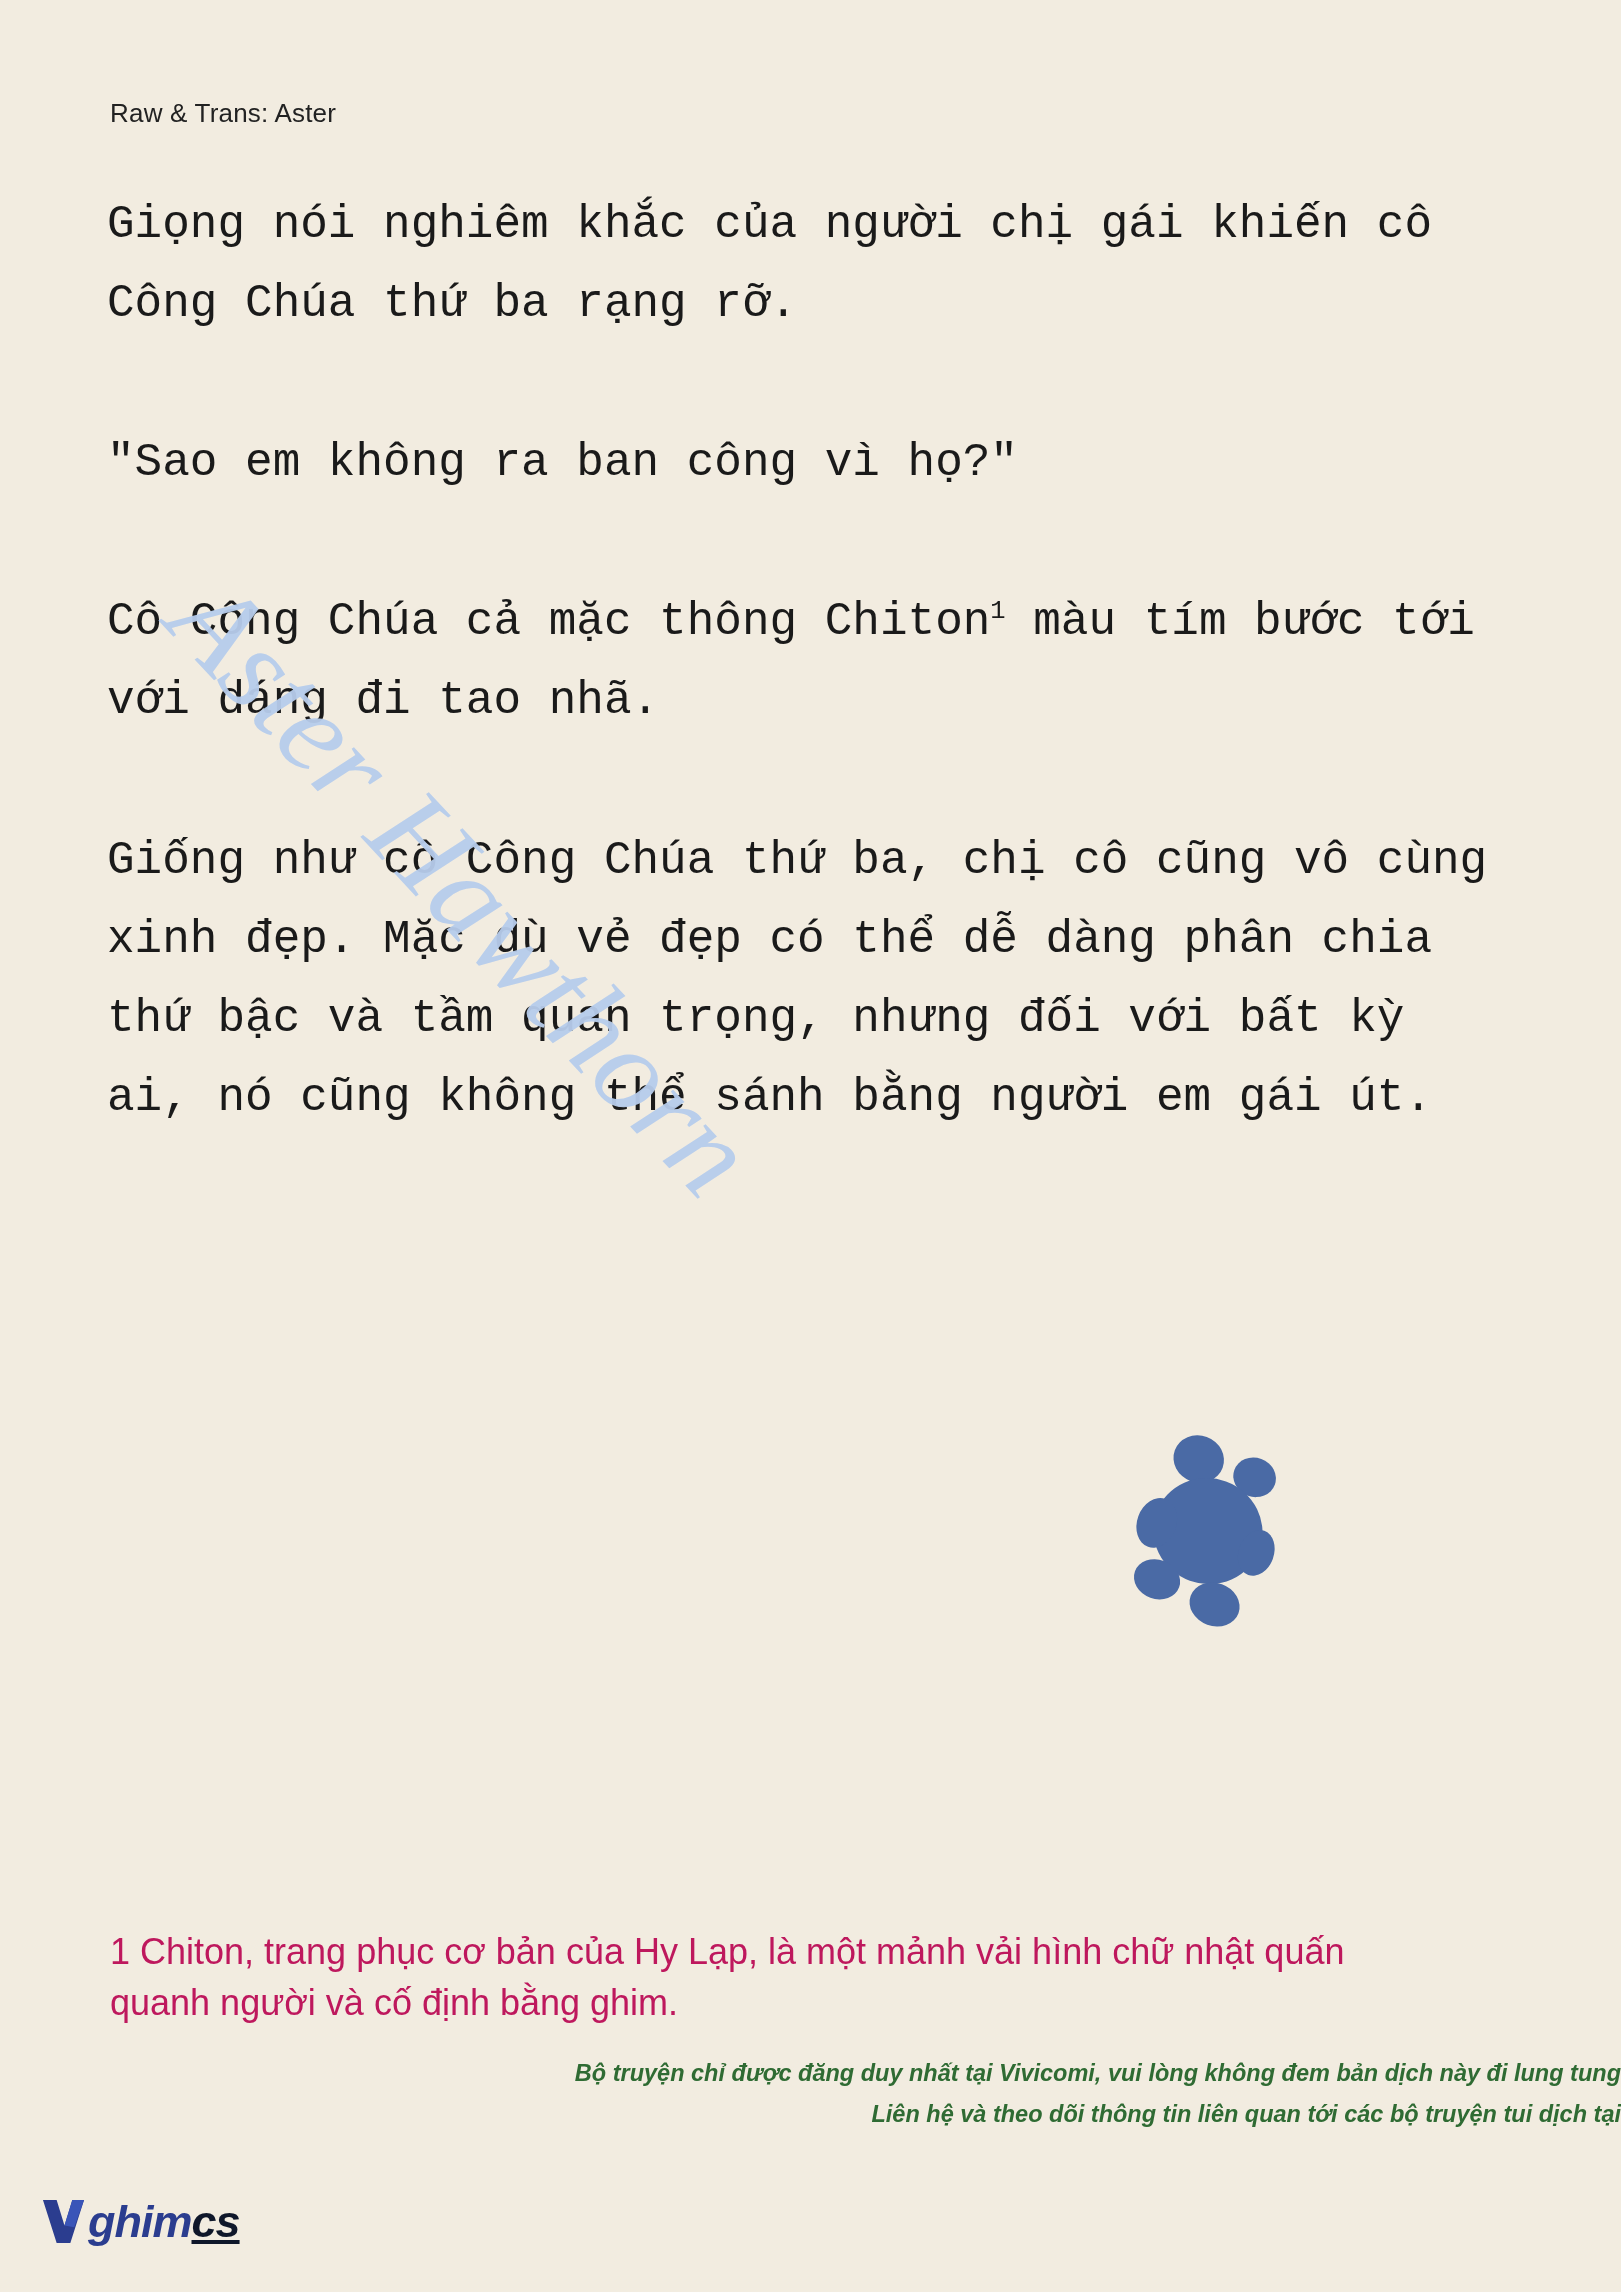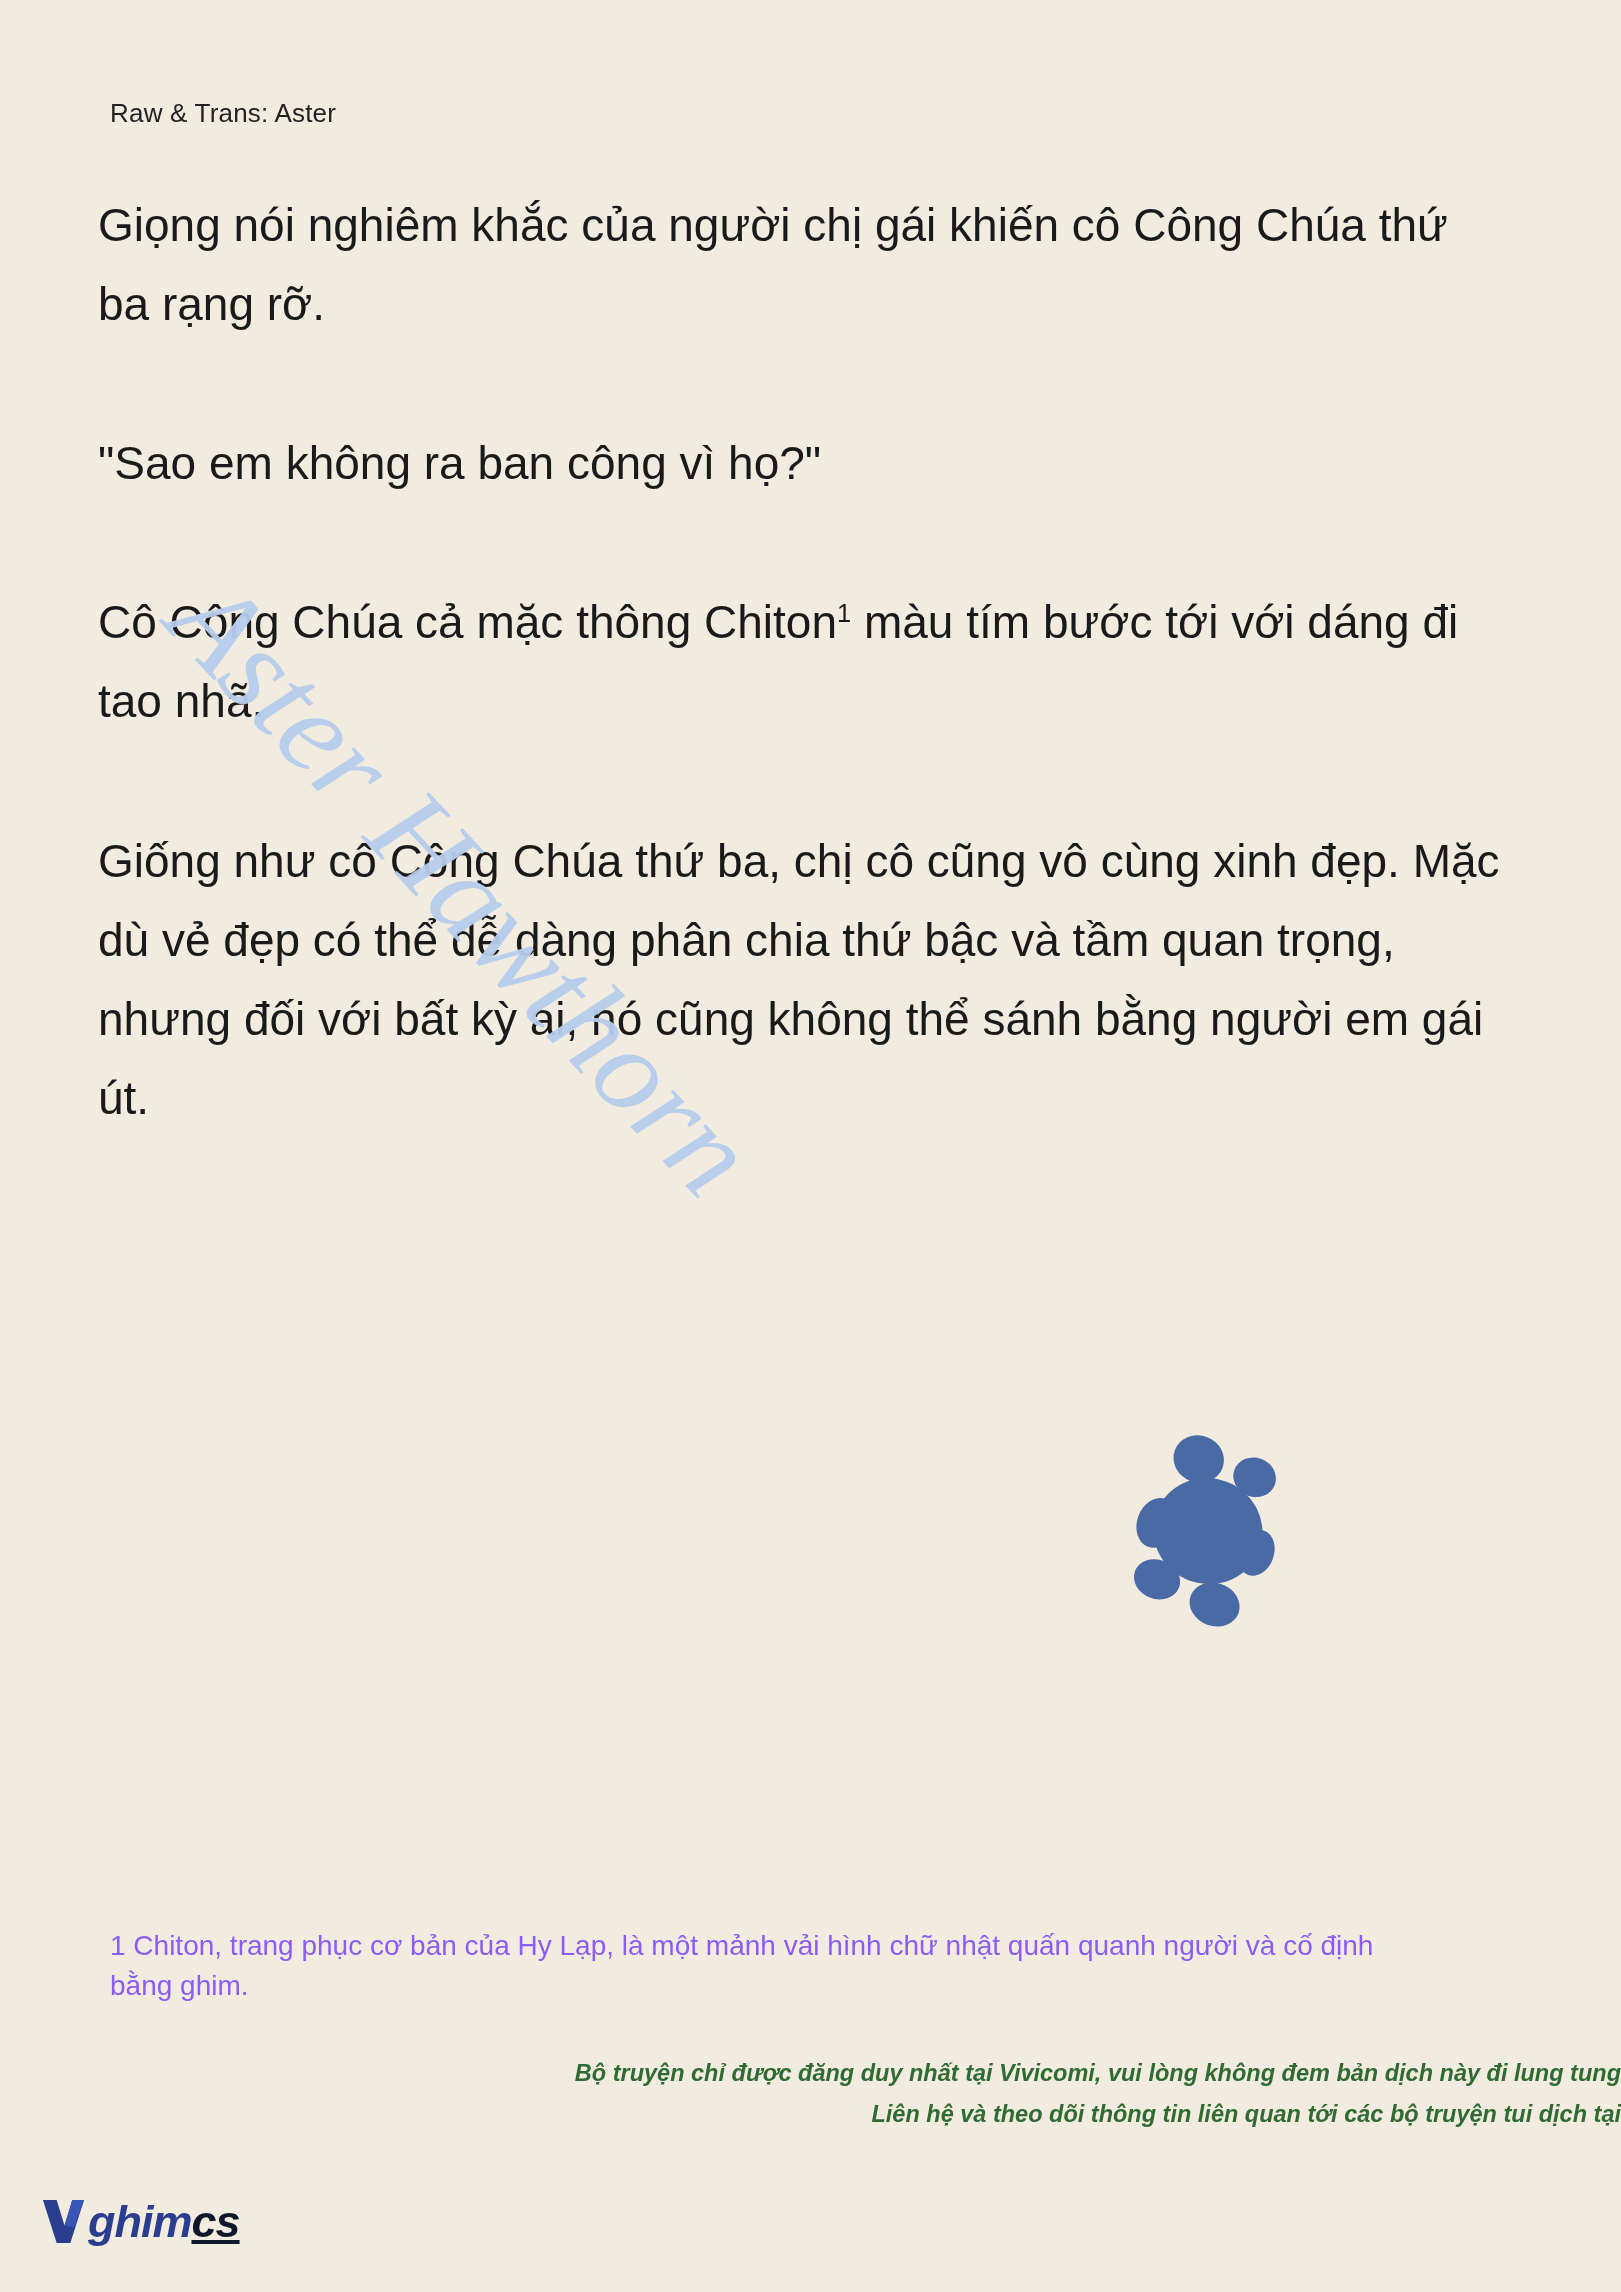--- a/index.html
+++ b/index.html
@@ -28,23 +28,23 @@
     left: 110px;
     font-family: "Liberation Sans", sans-serif;
     font-size: 26px;
     color: #222222;
     letter-spacing: 0.2px;
   }
 
   .body-text {
     position: absolute;
     top: 186px;
-    left: 98px;
+    left: 107px;
     width: 1402px;
-    font-family: Liberation Sans, sans-serif;
+    font-family: Liberation Mono, monospace;
     font-size: 46px;
     line-height: 1.72;
     color: #1a1a1a;
   }
 
   .para {
     margin: 0 0 80px 0;
   }
   .para:last-child {
     margin-bottom: 0;
@@ -81,23 +81,23 @@
     height: 216px;
     pointer-events: none;
   }
 
   .footnote {
     position: absolute;
     top: 1926px;
     left: 110px;
     width: 1333px;
     font-family: "Liberation Sans", sans-serif;
-    font-size: 28px;
+    font-size: 36px;
     line-height: 1.42;
-    color: #8b5cf6;
+    color: #be185d;
   }
 
   .notice {
     position: absolute;
     top: 2053px;
     left: 0;
     width: 1621px;
     text-align: right;
     font-family: "Liberation Sans", sans-serif;
     font-weight: bold;

